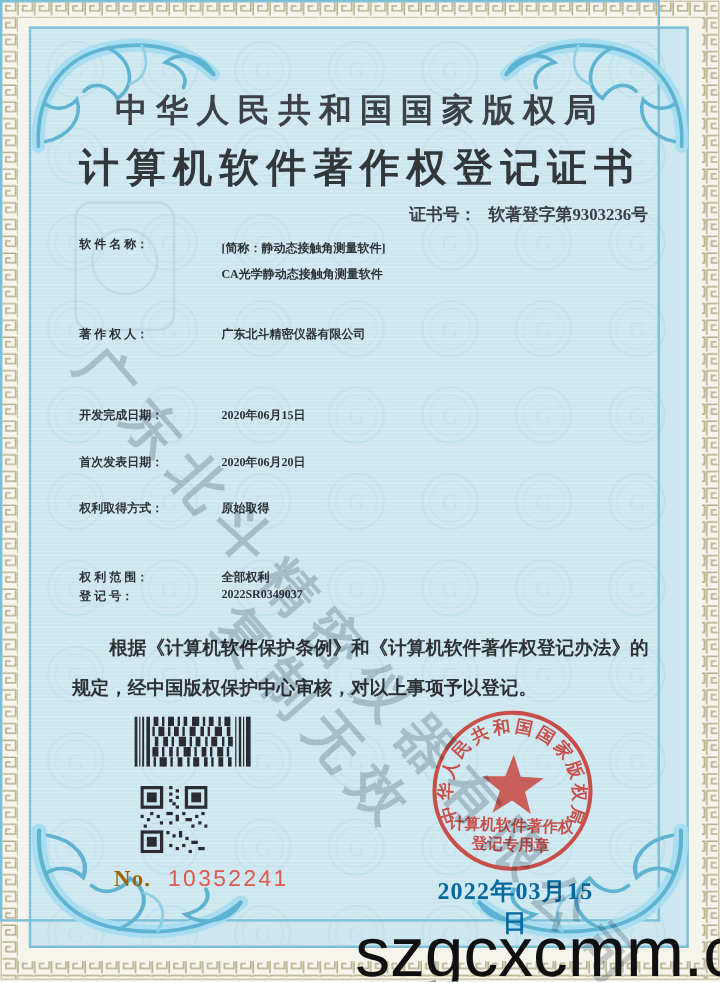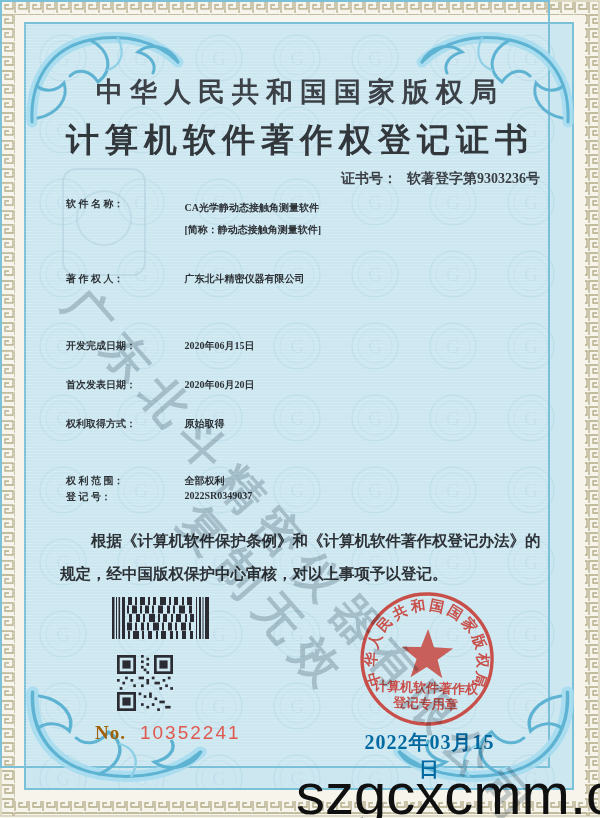--- a/index.html
+++ b/index.html
@@ -141,22 +141,22 @@
 
 <div class="issuer">中华人民共和国国家版权局</div>
 <div class="cert-title">计算机软件著作权登记证书</div>
 <div class="cert-no-line">
   <span class="lbl">证书号：</span><span>软著登字第9303236号</span>
 </div>
 
 <div class="field-row" style="top:197px;">
   <span class="flabel">软 件 名 称：</span>
   <span class="fvalue multi-line">
+    <div>[简称：静动态接触角测量软件]</div>
     <div>CA光学静动态接触角测量软件</div>
-    <div>[简称：静动态接触角测量软件]</div>
   </span>
 </div>
 
 <div class="field-row" style="top:272px;">
   <span class="flabel">著 作 权 人：</span>
   <span class="fvalue">广东北斗精密仪器有限公司</span>
 </div>
 
 <div class="field-row" style="top:339px;">
   <span class="flabel">开发完成日期：</span>

